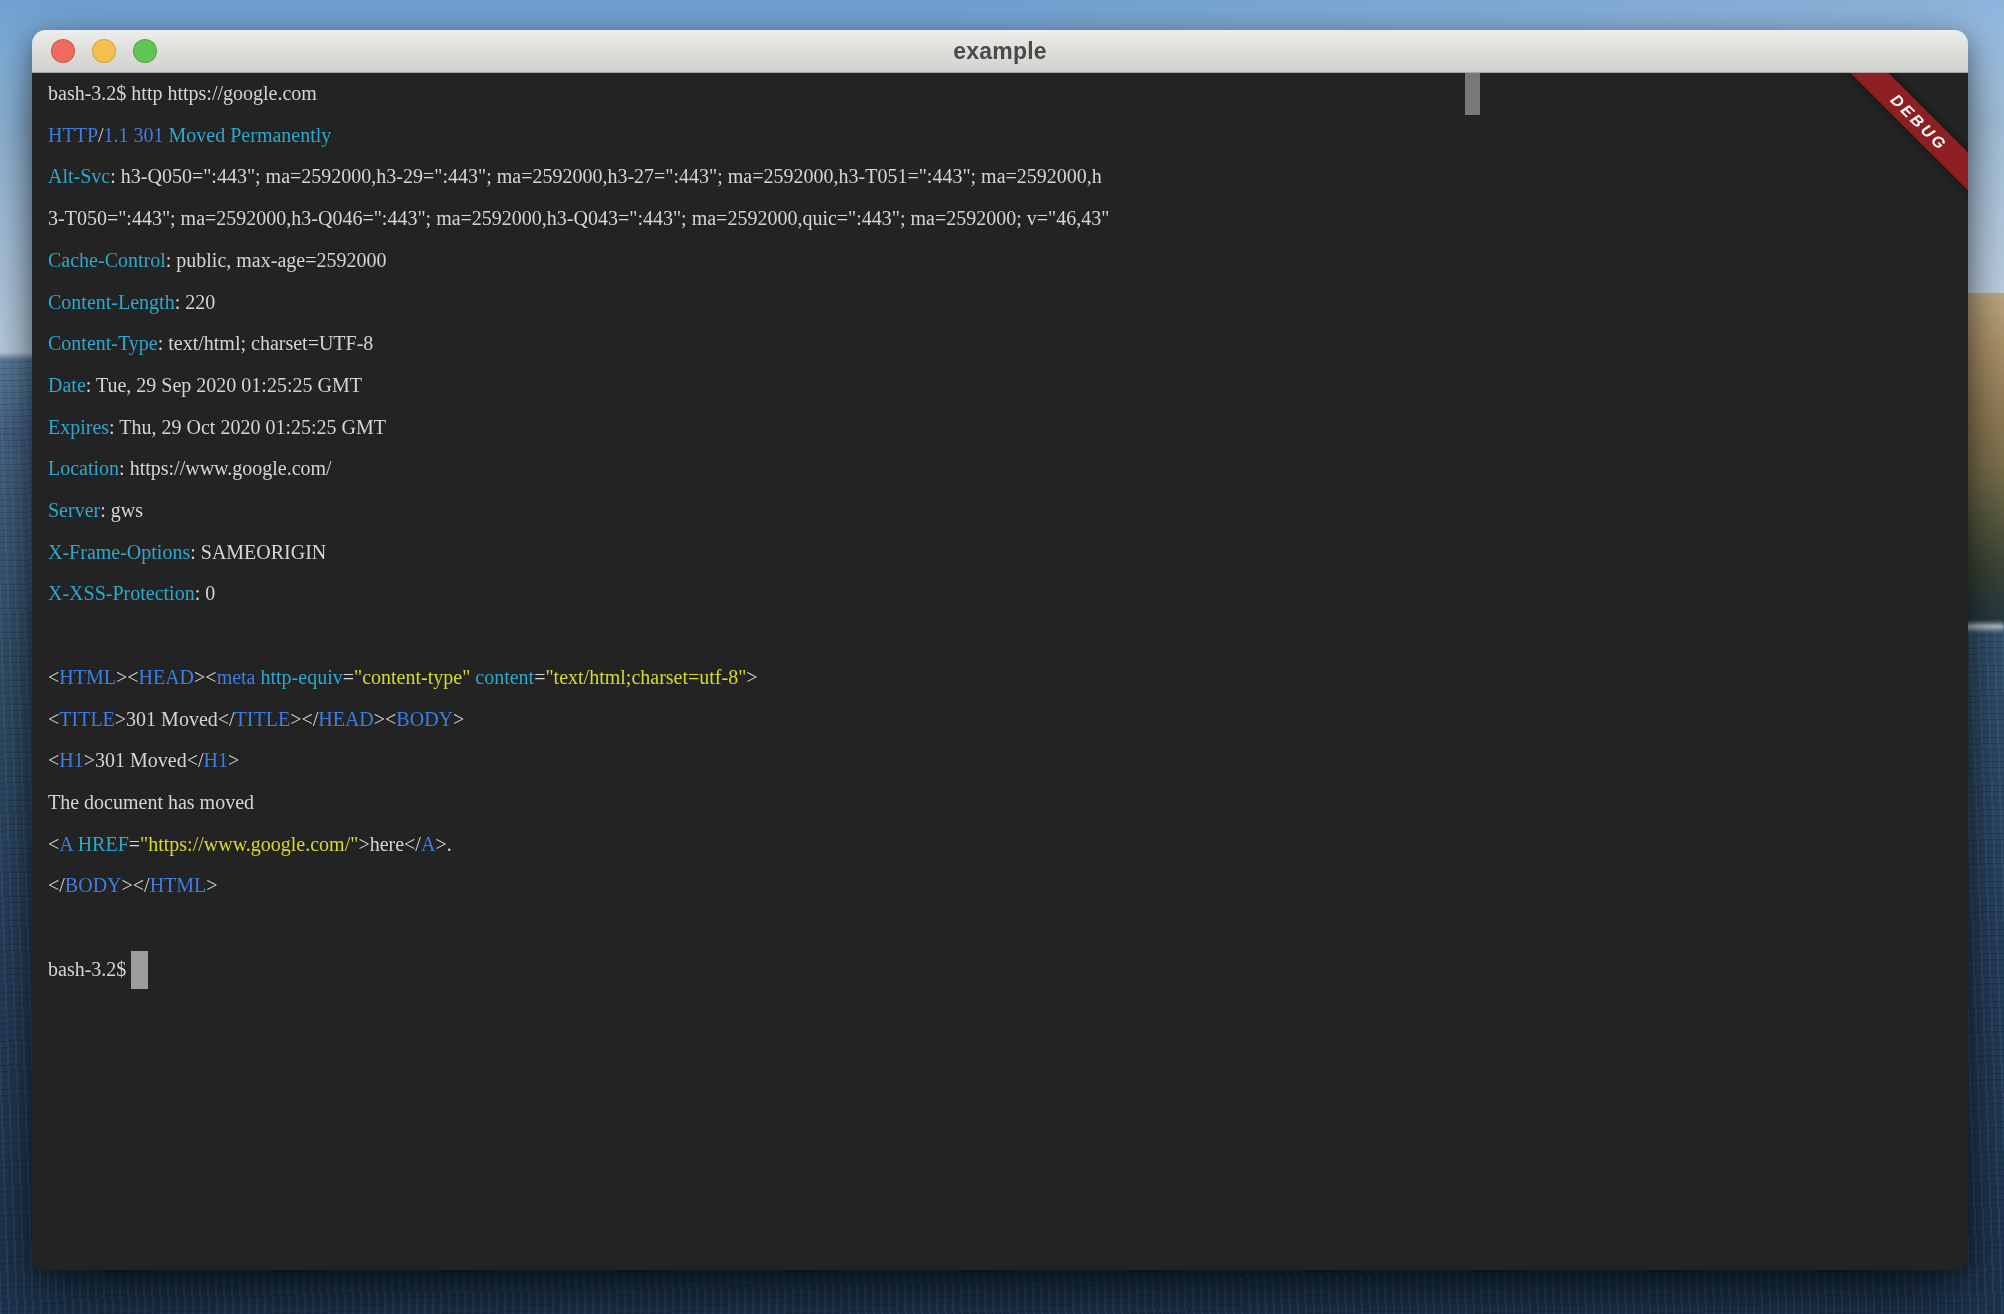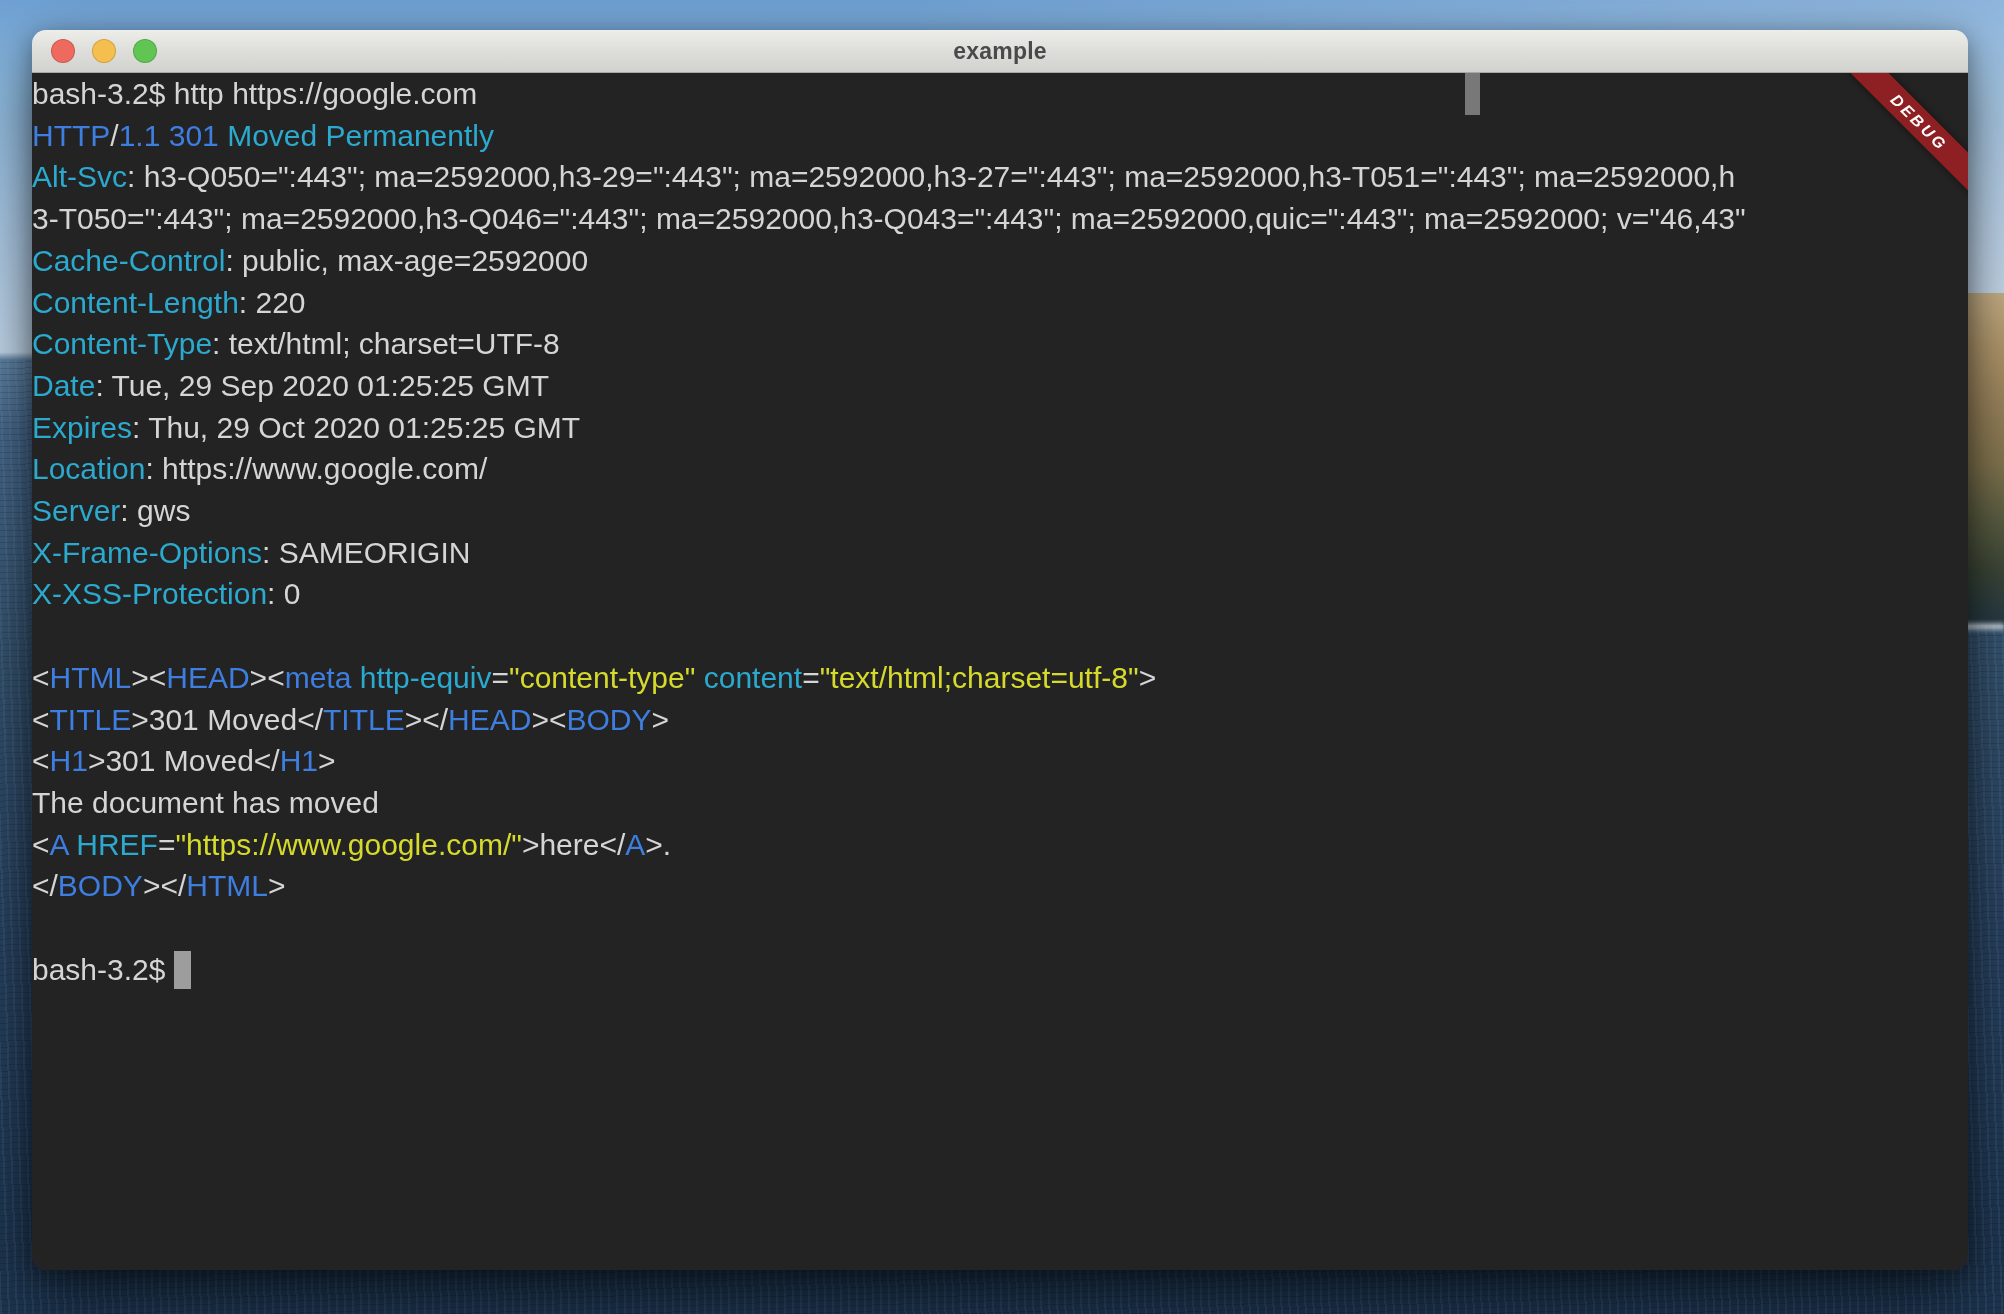--- a/index.html
+++ b/index.html
@@ -62,23 +62,23 @@
   .content{
     position:absolute;left:0;right:0;top:43px;bottom:0;
     background:var(--terminal_bg);
     border-radius:0 0 14px 14px;
     overflow:hidden;
   }
 
   
   .term{
     position:absolute;left:0;top:0;right:0;
-    padding-left:0;
-    font-family:Liberation Sans, sans-serif;
-    font-size:30px;line-height:41.7px;
+    padding-left:16px;
+    font-family:Liberation Serif, serif;
+    font-size:20px;line-height:41.7px;
     white-space:pre;
     color:var(--text);
   }
   .c-w{color:var(--text);}
   .c-c{color:var(--cyan);}
   .c-b{color:var(--blue);text-align:right;}
   .c-y{color:var(--yellow);}
   .c-cur{
     display:inline-block;width:17px;height:38px;
     background:var(--cursor);vertical-align:middle;margin-bottom:3px;

